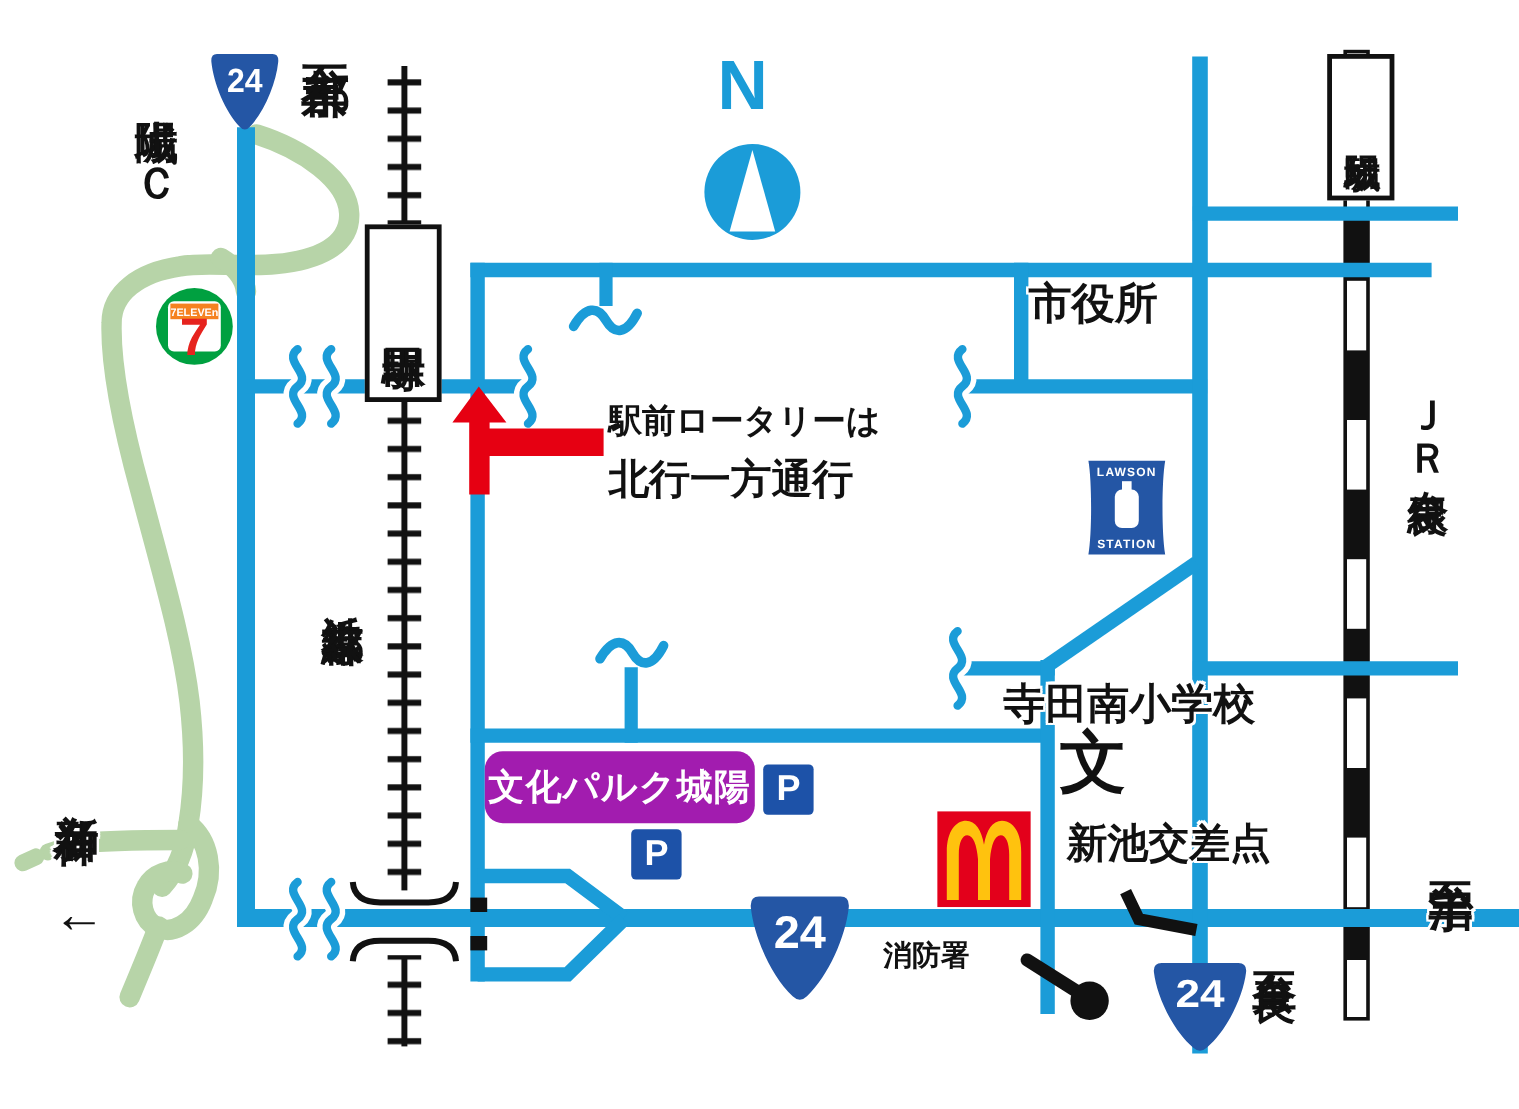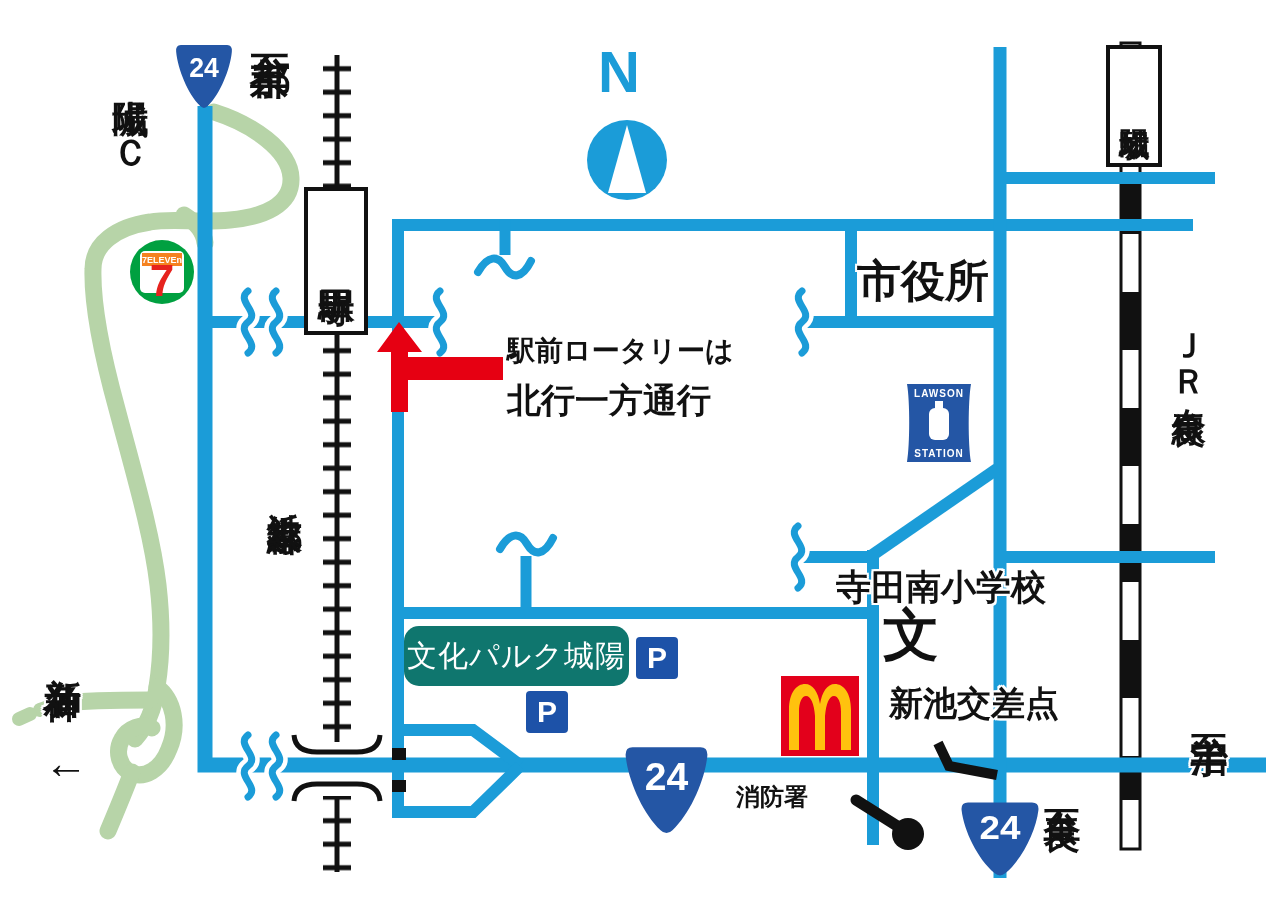--- a/index.html
+++ b/index.html
@@ -6,21 +6,21 @@
   #map{position:relative;width:1266px;height:924px;background:#fff;overflow:hidden;
        font-family:"Liberation Sans",sans-serif;}
   #roadlayer{position:absolute;left:0;top:0;}
   .lbl{position:absolute;color:#111;font-weight:700;line-height:1.04;white-space:nowrap;}
   .v{writing-mode:vertical-rl;text-orientation:upright;letter-spacing:2px;}
   .halo{text-shadow:2px 0 0 #fff,-2px 0 0 #fff,0 2px 0 #fff,0 -2px 0 #fff,
         2px 2px 0 #fff,-2px -2px 0 #fff,2px -2px 0 #fff,-2px 2px 0 #fff;}
   .stbox{position:absolute;background:#fff;border:4px solid #111;color:#111;font-weight:700;
          display:flex;align-items:center;justify-content:center;
          writing-mode:vertical-rl;text-orientation:upright;letter-spacing:1px;box-sizing:border-box;}
-  .badge{position:absolute;background:#0f766e;border-radius:15px;color:#fff;font-weight:400;
+  .badge{position:absolute;background:#a21caf;border-radius:15px;color:#fff;font-weight:700;
          display:flex;align-items:center;justify-content:center;letter-spacing:1px;}
   .pbox{position:absolute;background:#1d52a8;border-radius:4px;color:#fff;font-weight:700;
         display:flex;align-items:center;justify-content:center;}
   .icon{position:absolute;}
   .ncolor{color:#1b9cd8;}
 </style>
 </head>
 <body>
 
 <div id="map">
@@ -175,21 +175,21 @@
   <div class="stbox" style="left:1106px;top:45px;width:56px;height:122px;font-size:30px;">城陽駅</div>
 
   <div class="badge" style="left:404px;top:626px;width:225px;height:60px;font-size:30px;">文化パルク城陽</div>
   <div class="pbox" style="left:636px;top:637px;width:42px;height:42px;font-size:30px;">P</div>
   <div class="pbox" style="left:526px;top:691px;width:42px;height:42px;font-size:30px;">P</div>
 
   <div class="lbl v halo" style="left:249px;top:22px;font-size:40px;">至京都</div>
   <div class="lbl v halo" style="left:112px;top:72px;font-size:36px;">城陽ＩＣ</div>
   <div class="lbl v halo" style="left:266px;top:485px;font-size:35px;">近鉄京都線</div>
   <div class="lbl v halo" style="left:1171px;top:310px;font-size:34px;">ＪＲ奈良線</div>
-  <div class="lbl halo" style="left:857px;top:258px;font-size:44px;">市役所</div>
+  <div class="lbl halo" style="left:857px;top:234px;font-size:36px;">市役所</div>
   <div class="lbl" style="left:507px;top:336px;font-size:28px;">駅前ロータリーは</div>
   <div class="lbl" style="left:507px;top:383px;font-size:34px;">北行一方通行</div>
   <div class="lbl halo" style="left:836px;top:569px;font-size:35px;text-align:right;">寺田南小学校</div>
   <div class="lbl halo" style="left:883px;top:606px;font-size:56px;">文</div>
   <div class="lbl halo" style="left:889px;top:686px;font-size:34px;">新池交差点</div>
   <div class="lbl halo" style="left:736px;top:785px;font-size:24px;">消防署</div>
   <div class="lbl v halo" style="left:1042px;top:780px;font-size:37px;">至奈良</div>
   <div class="lbl v halo" style="left:1189px;top:705px;font-size:37px;">至宇治</div>
   <div class="lbl v halo" style="left:42px;top:648px;font-size:38px;">新名神</div>
   <div class="lbl halo" style="left:44px;top:740px;font-size:44px;">←</div>

